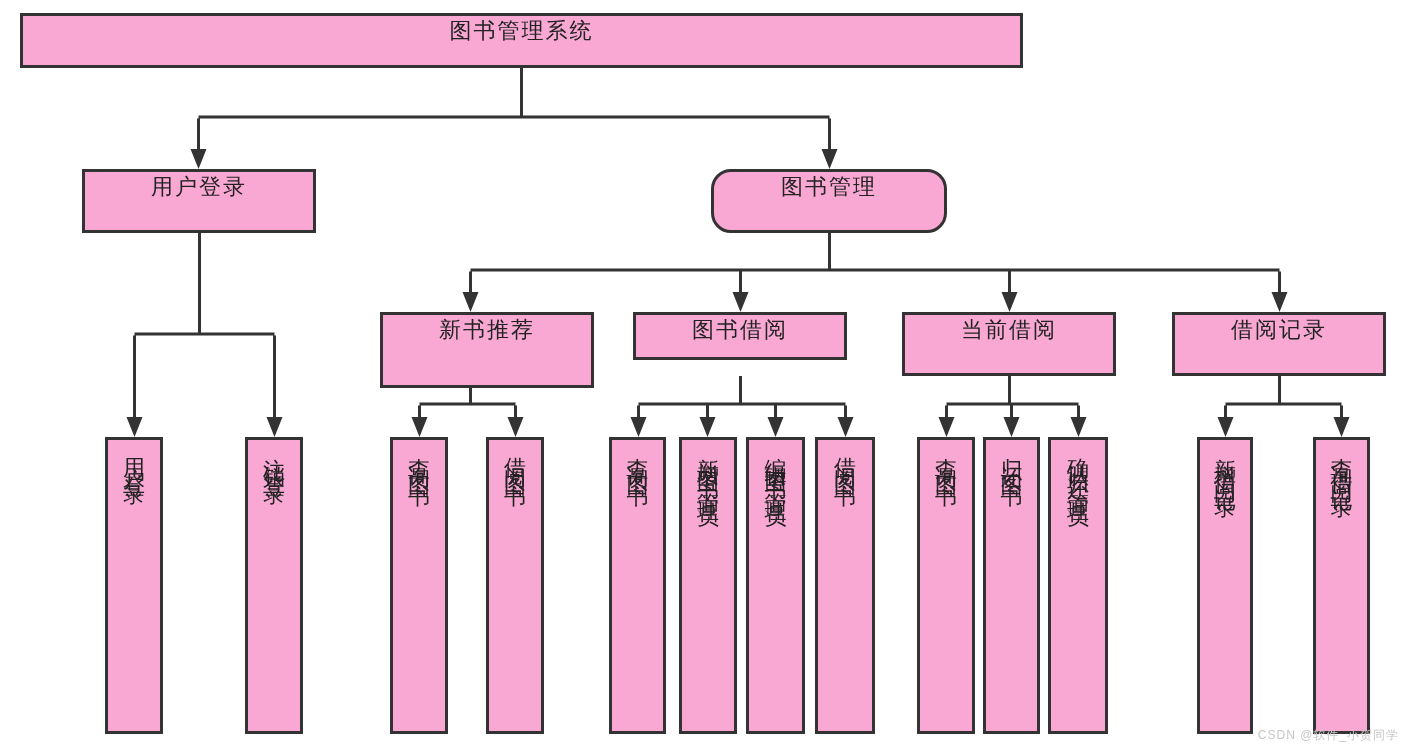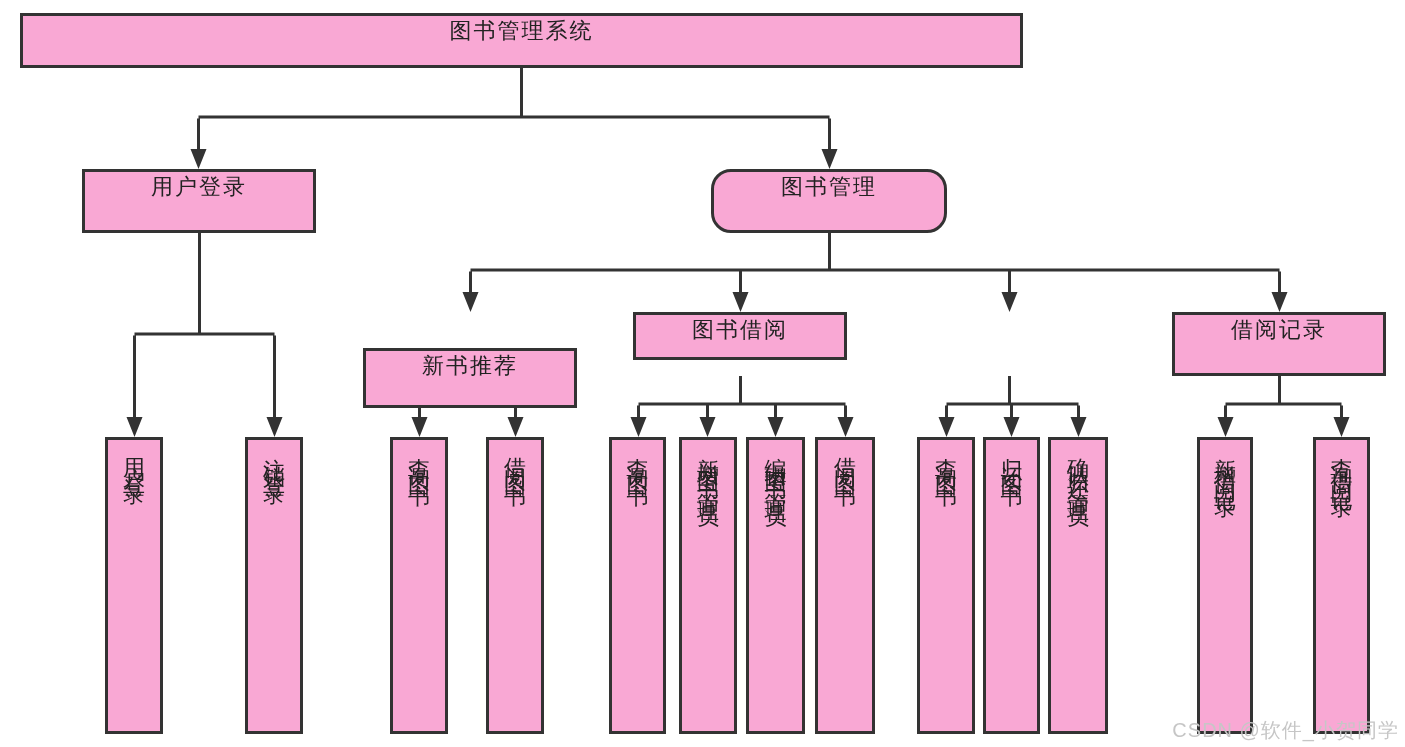--- a/index.html
+++ b/index.html
@@ -27,21 +27,21 @@
     text-orientation:mixed;
     font-size:22px;
     white-space:nowrap;
   }
   .ls-loose{letter-spacing:9px;}
   .ls-mid{letter-spacing:8px;}
   .ls-tight{letter-spacing:7px;}
   .watermark{
     position:absolute;
     right:6px;bottom:3px;
-    font-size:20px;
+    font-size:12px;
     color:#c6c6c6;
     z-index:5;
     letter-spacing:1px;
     white-space:nowrap;
   }
 </style>
 </head>
 <body>
 
 <div class="canvas">
@@ -78,25 +78,28 @@
     <span class="hlabel">图书管理系统</span>
   </div>
 
   <div class="box" style="left:82px;top:169px;width:234px;height:64px;">
     <span class="hlabel">用户登录</span>
   </div>
   <div class="box" style="left:711px;top:169px;width:236px;height:64px;border-radius:20px;">
     <span class="hlabel">图书管理</span>
   </div>
 
-  <div class="box" style="left:363px;top:312px;width:214px;height:60px;margin-top:36px;">
+  <div class="box" style="left:380px;top:312px;width:214px;height:76px;">
     <span class="hlabel">新书推荐</span>
   </div>
   <div class="box" style="left:633px;top:312px;width:214px;height:48px;">
     <span class="hlabel">图书借阅</span>
+  </div>
+  <div class="box" style="left:902px;top:312px;width:214px;height:64px;">
+    <span class="hlabel">当前借阅</span>
   </div>
   <div class="box" style="left:1172px;top:312px;width:214px;height:64px;">
     <span class="hlabel">借阅记录</span>
   </div>
 
   <div class="box vbox" style="left:105px;top:437px;width:58px;height:297px;">
     <span class="vtext ls-loose">用户登录</span>
   </div>
   <div class="box vbox" style="left:245px;top:437px;width:58px;height:297px;">
     <span class="vtext ls-loose">注销登录</span>

